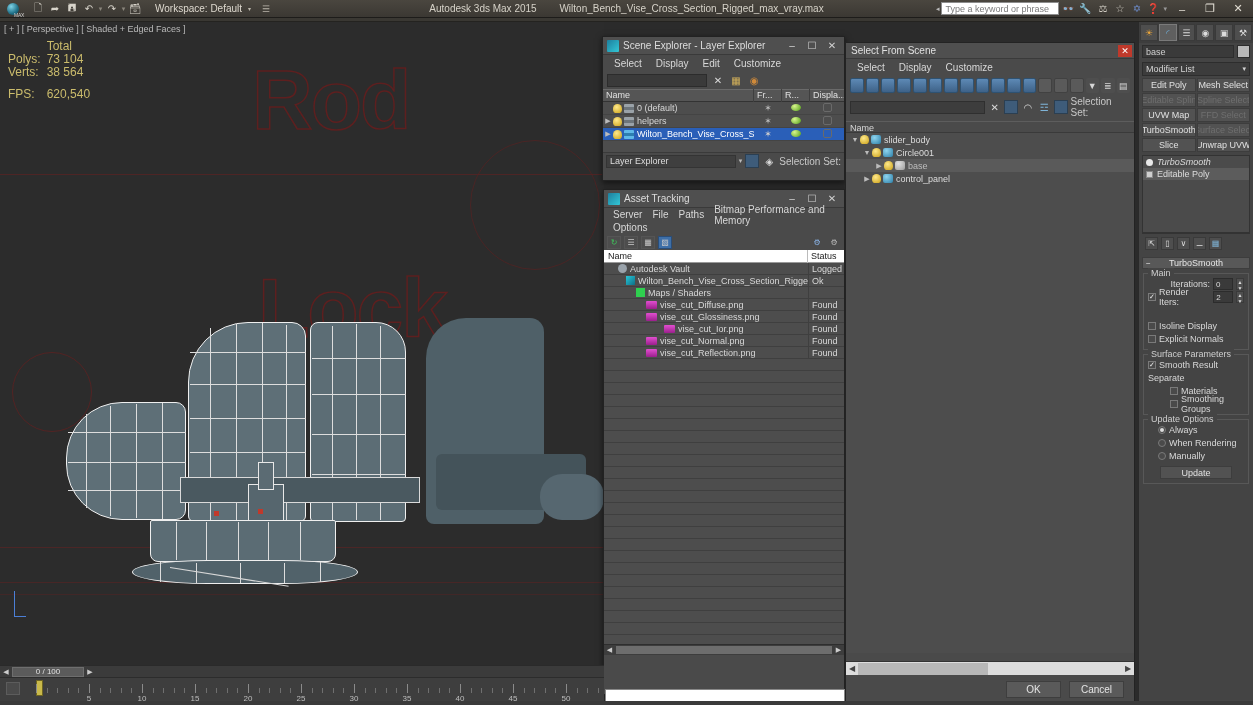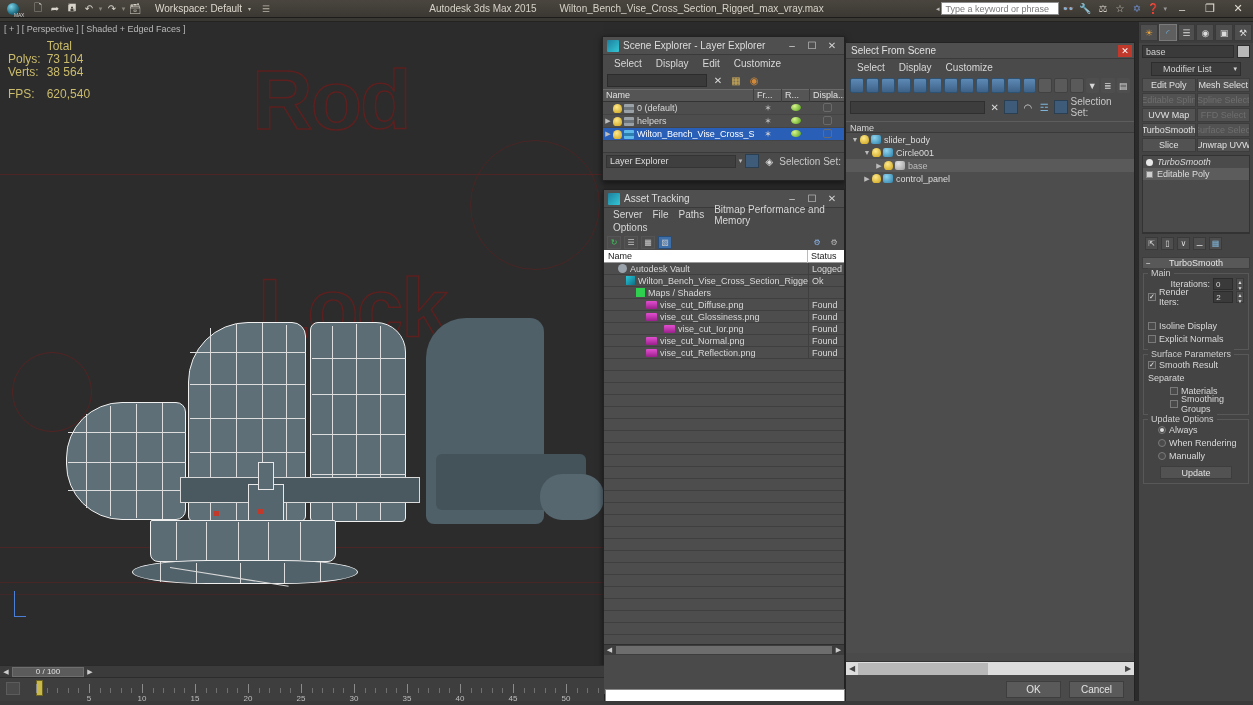--- a/index.html
+++ b/index.html
@@ -242,22 +242,22 @@
     display:flex;align-items:center;justify-content:center;font-size:9px;color:#ddd;
   }
   .cmd-tab.active{background:#5f5f5f;border-color:#7a7a7a;}
   .cmd-name{display:flex;align-items:center;gap:3px;padding:2px 3px;}
   .cmd-name .fld{
     flex:1;height:13px;background:#3a3a3a;border:1px solid #2d2d2d;
     font-size:9px;color:#cfcfcf;padding-left:3px;line-height:13px;
   }
   .cmd-name .swatch{width:13px;height:13px;background:#b9b9b9;border:1px solid #2d2d2d;}
   .modlist{
-    margin:2px 12px;height:14px;background:#3c3c3c;border:1px solid #2d2d2d;
-    display:flex;align-items:center;font-size:9px;color:#d4d4d4;padding-left:11px;
+    margin:2px 3px;height:14px;background:#3c3c3c;border:1px solid #2d2d2d;
+    display:flex;align-items:center;font-size:9px;color:#d4d4d4;padding-left:3px;
   }
   .modlist .cv{margin-left:auto;margin-right:3px;font-size:7px;}
   .btn-grid{display:grid;grid-template-columns:1fr 1fr;gap:1px;margin:2px 3px;}
   .mbtn{
     height:14px;background:#525252;border:1px solid #3d3d3d;
     font-size:9px;color:#e0e0e0;display:flex;align-items:center;justify-content:center;
     overflow:hidden;white-space:nowrap;
   }
   .mbtn.dim{color:#6f6f6f;}
   .stack{

